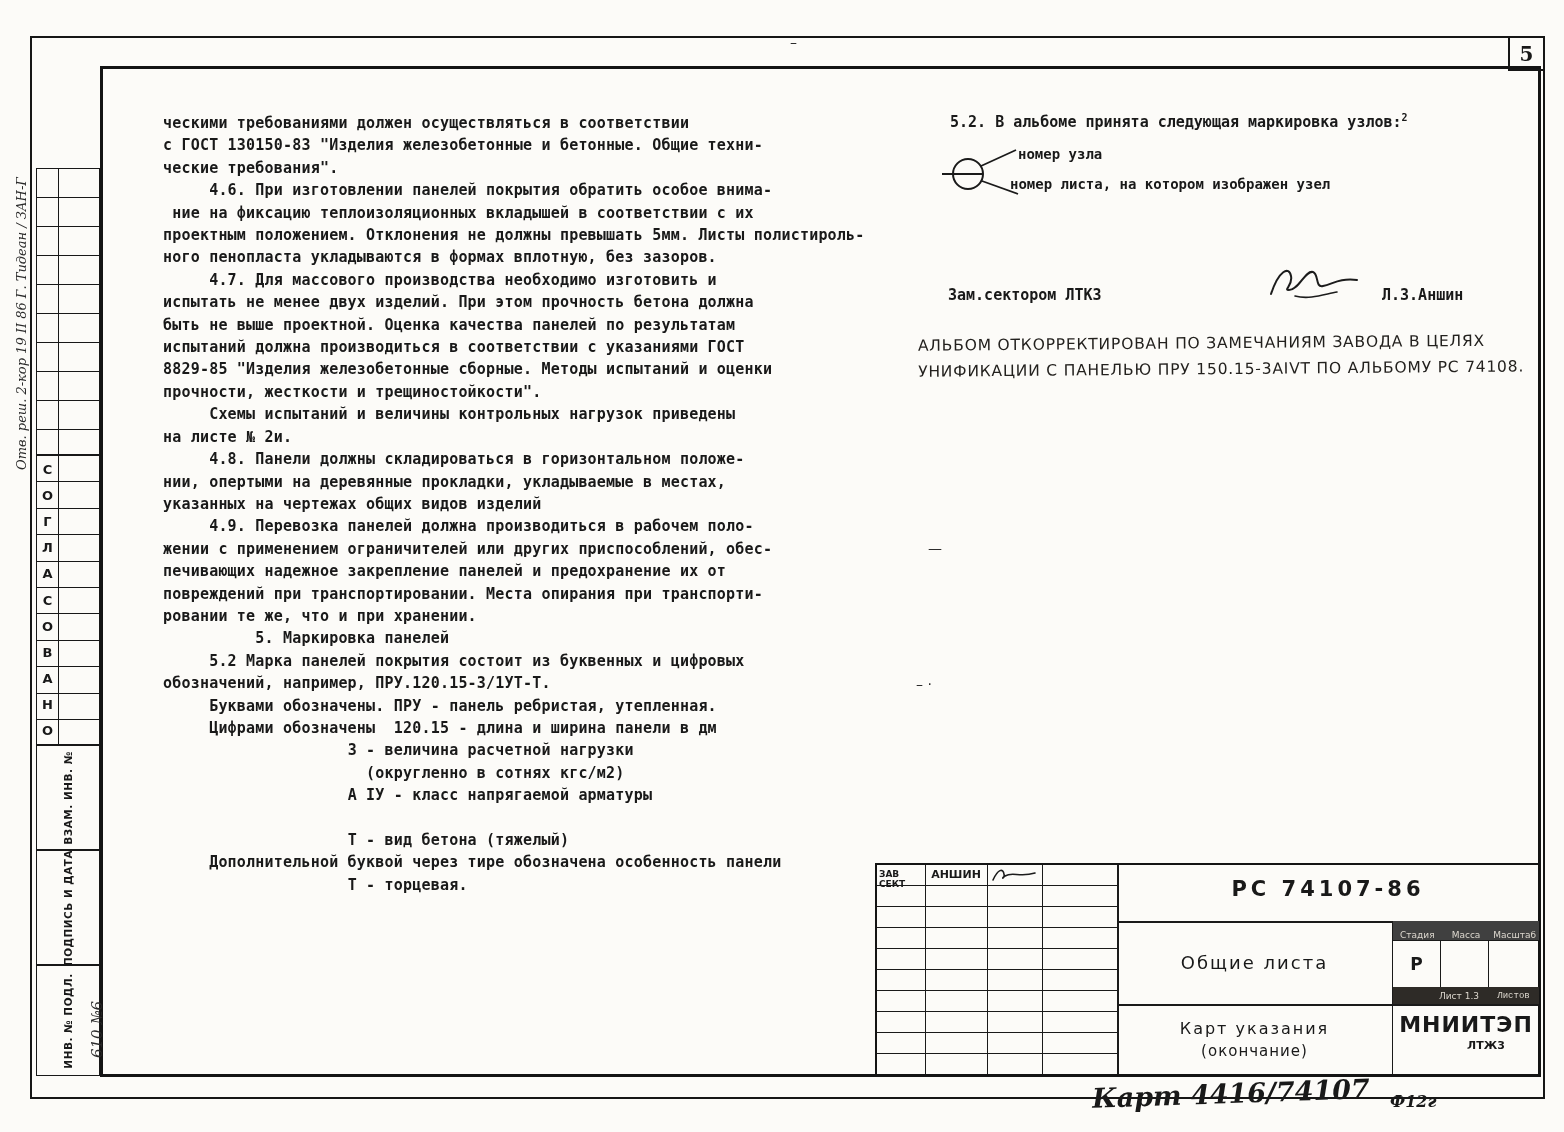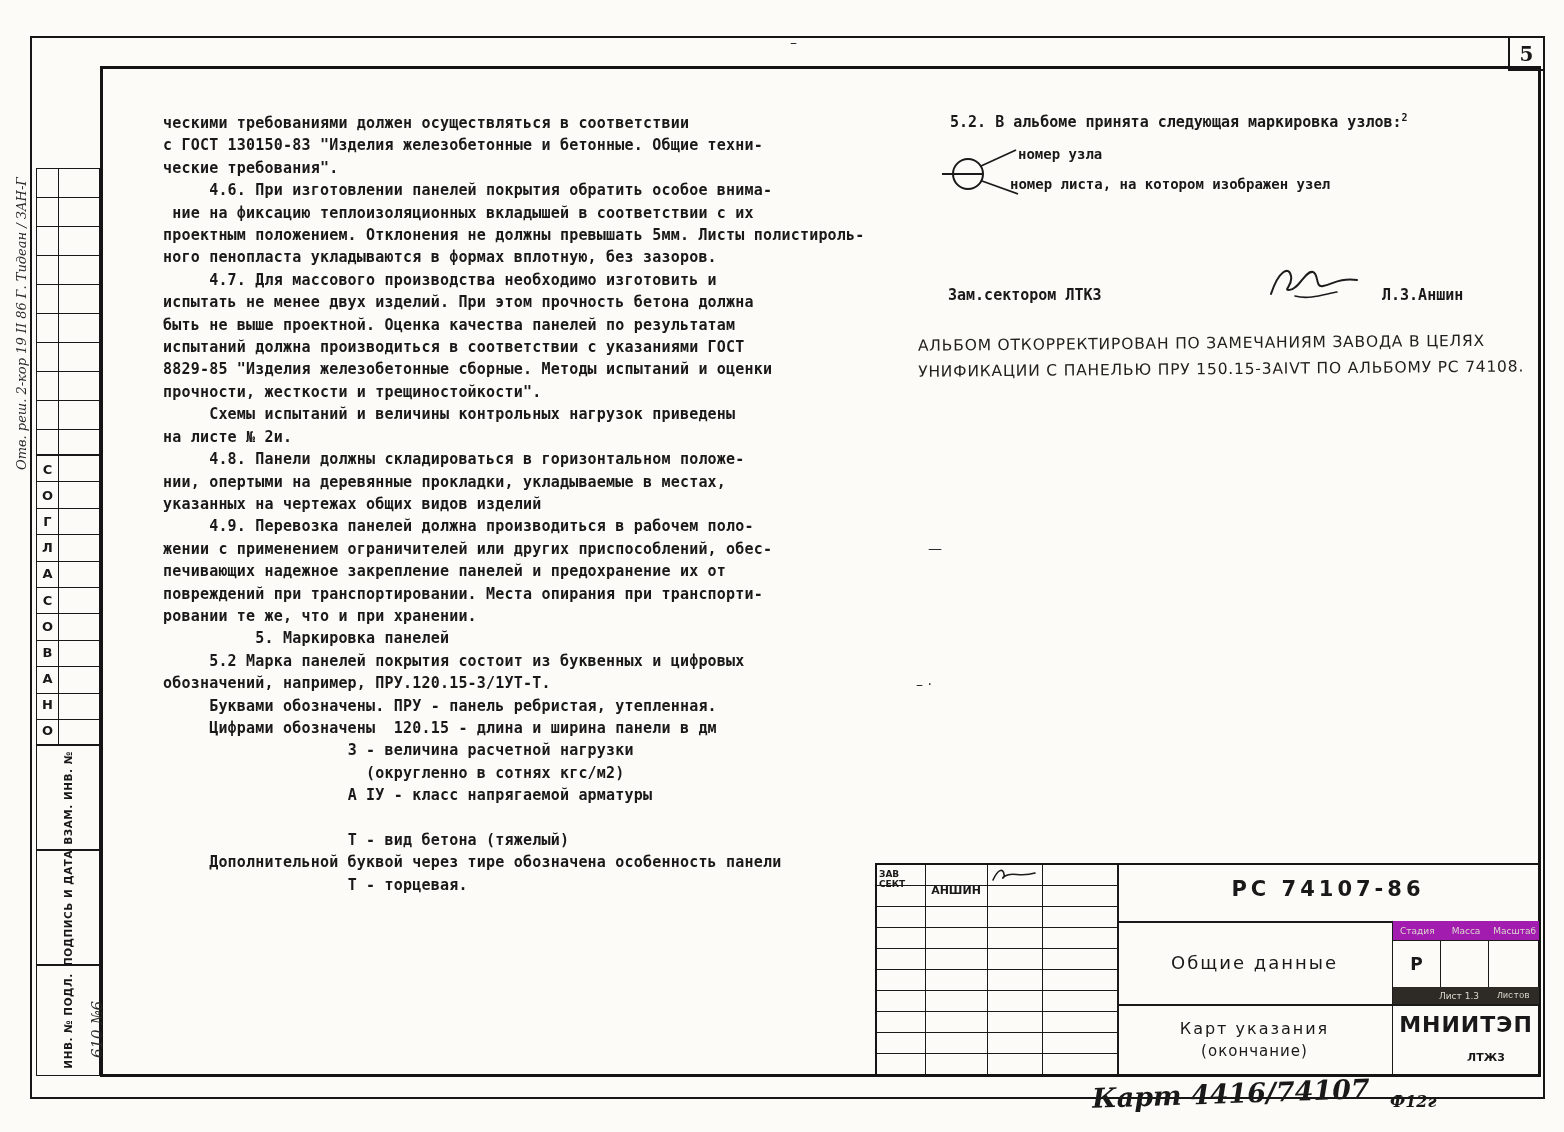--- a/index.html
+++ b/index.html
@@ -62,44 +62,44 @@
                letter-spacing:0.8px; color:#23211e; transform:rotate(-0.5deg); }
 
   .artifact { color:#2c2c2c; font-size:14px; }
 
   
   .tblock { left:875px; top:863px; width:666px; height:213px; border:2.5px solid #141414; }
   .tb-gridrows { position:absolute; left:0; top:0; width:240px; height:100%;
                  background:repeating-linear-gradient(to bottom, transparent 0 20px, #1a1a1a 20px 21px); }
   .tb-line { position:absolute; background:#1a1a1a; }
   .tb-role { position:absolute; left:2px;  top:4px; width:44px; font-size:9px;  font-weight:bold; text-align:left; }
-  .tb-name { position:absolute; left:50px; top:19px; width:58px; font-size:11px; font-weight:bold; text-align:center; }
+  .tb-name { position:absolute; left:50px; top:3px; width:58px; font-size:11px; font-weight:bold; text-align:center; }
   .tb-sig  { position:absolute; left:112px; top:0; }
   .tb-docnum { position:absolute; left:240px; right:0; top:12px; text-align:center;
                font-size:21px; font-weight:bold; letter-spacing:4px; }
   .tb-title { position:absolute; left:240px; width:275px; top:56px; height:83px;
               display:flex; align-items:center; justify-content:center;
               font-size:18px; letter-spacing:2px; }
   .tb-stagehead { position:absolute; left:516px; right:0; top:56px; height:19px; display:flex;
-                  background:#a21caf; color:#ddd8cf; font-size:9px; align-items:center; }
+                  background:#404040; color:#ddd8cf; font-size:9px; align-items:flex-end; }
   .tb-stagehead span { flex:1; text-align:center; }
   .tb-stageval { position:absolute; left:516px; width:47px; top:75px; height:47px;
                  display:flex; align-items:center; justify-content:center;
                  font-size:17px; font-weight:bold; }
   .tb-sheetrow { position:absolute; left:516px; right:0; top:122px; height:17px; display:flex;
                  background:#2e2b27; color:#ddd8cf; font-size:9px; align-items:center; }
   .tb-sheetrow .s1 { width:95px; text-align:center;padding-left:37px; }
   .tb-sheetrow .s2 { flex:1; text-align:center;font-family:Liberation Mono, monospace; }
   .tb-subtitle { position:absolute; left:240px; width:275px; top:139px; bottom:0;
                  display:flex; flex-direction:column; align-items:center; justify-content:center; gap:4px; }
   .tb-subtitle .l1 { font-size:16px; letter-spacing:2px; }
   .tb-subtitle .l2 { font-size:15px; letter-spacing:1px; }
   .tb-org { position:absolute; left:516px; right:0; top:139px; bottom:0; text-align:center; }
   .tb-orgname { margin-top:8px; font-size:22px; font-weight:bold; letter-spacing:1px; }
-  .tb-orgdept { margin-top:14px; margin-left:40px; font-size:11px; font-weight:bold; }
+  .tb-orgdept { margin-top:2px; margin-left:40px; font-size:11px; font-weight:bold; }
 
   .foot-left  { left:1092px; top:1078px; font-family:"DejaVu Serif", serif; font-style:italic;
                 font-weight:bold; font-size:27px; transform:rotate(-2deg); }
   .foot-right { left:1390px; top:1092px; font-family:"DejaVu Serif", serif; font-style:italic;
                 font-weight:bold; font-size:16px; }
 </style>
 </head>
 <body>
 
 <div class="page">
@@ -221,21 +221,21 @@
     <div class="tb-line" style="left:515px; right:0; top:122px; height:1px;"></div>
     <div class="tb-line" style="left:240px; right:0; top:139px; height:1.5px;"></div>
 
     <div class="tb-role">ЗАВ СЕКТ</div>
     <div class="tb-name">АНШИН</div>
     <svg class="tb-sig" width="50" height="20" viewBox="0 0 50 20">
       <path d="M4 15 C9 4 14 3 15 9 C16 14 11 14 16 11 C24 6 30 13 46 8" fill="none" stroke="#1c1c1c" stroke-width="1.6" stroke-linecap="round"></path>
     </svg>
 
     <div class="tb-docnum">РС 74107-86</div>
-    <div class="tb-title">Общие данные</div>
+    <div class="tb-title">Общие листа</div>
 
     <div class="tb-stagehead">
       <span>Стадия</span>
       <span>Масса</span>
       <span>Масштаб</span>
     </div>
     <div class="tb-stageval">Р</div>
     <div class="tb-sheetrow">
       <span class="s1">Лист 1.3</span>
       <span class="s2">Листов</span>

